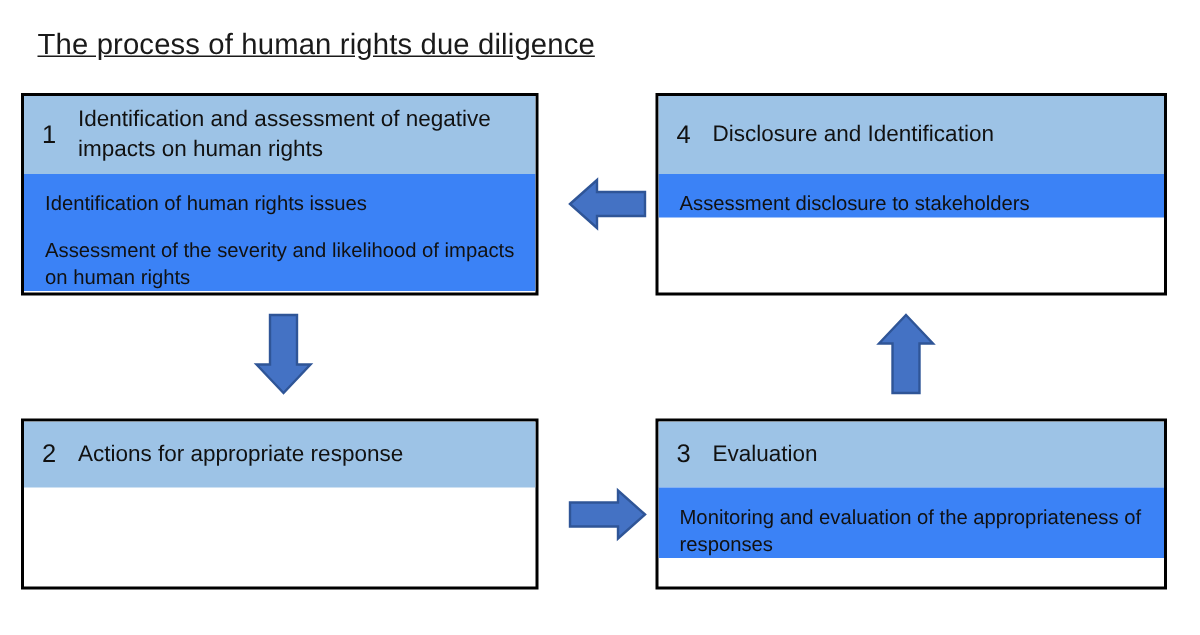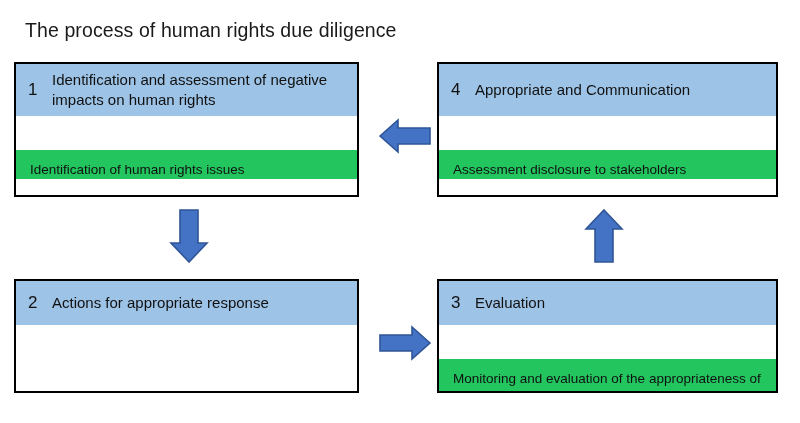--- a/index.html
+++ b/index.html
@@ -23,20 +23,21 @@
   
   #page-title {
     position: absolute;
     left: 25px;
     top: 16px;
     font-size: 19.5px;
     line-height: 28px;
     color: #1a1a1a;
     letter-spacing: 0.1px;
     white-space: nowrap;
+    text-decoration: underline;
   }
 
   
   .step-box {
     position: absolute;
     box-sizing: border-box;
     border: 2px solid #000000;
     background: #ffffff;
     overflow: hidden;
   }
@@ -56,22 +57,21 @@
   }
   .step-title {
     font-size: 15px;
     line-height: 20px;
     color: #111111;
     flex: 1 1 auto;
   }
   .step-body {
     box-sizing: border-box;
     padding: 11px 14px 0 14px;
-    background: #22c55e;
-    margin-top: 34px;
+    background: #3b82f6;
   }
   .body-line {
     font-size: 13.5px;
     line-height: 18px;
     color: #111111;
     margin-bottom: 13px;
   }
   .body-line:last-child { margin-bottom: 0; }
 
   
@@ -100,27 +100,28 @@
 
   <div id="page-title">The process of human rights due diligence</div>
 
   <div class="step-box" id="box-1">
     <div class="step-header">
       <span class="step-number">1</span>
       <span class="step-title">Identification and assessment of negative impacts on human rights</span>
     </div>
     <div class="step-body">
       <div class="body-line">Identification of human rights issues</div>
+      <div class="body-line">Assessment of the severity and likelihood of impacts on human rights</div>
     </div>
   </div>
 
   <div class="step-box" id="box-4">
     <div class="step-header">
       <span class="step-number">4</span>
-      <span class="step-title">Appropriate and Communication</span>
+      <span class="step-title">Disclosure and Identification</span>
     </div>
     <div class="step-body">
       <div class="body-line">Assessment disclosure to stakeholders</div>
     </div>
   </div>
 
   <div class="step-box" id="box-2">
     <div class="step-header">
       <span class="step-number">2</span>
       <span class="step-title">Actions for appropriate response</span>

